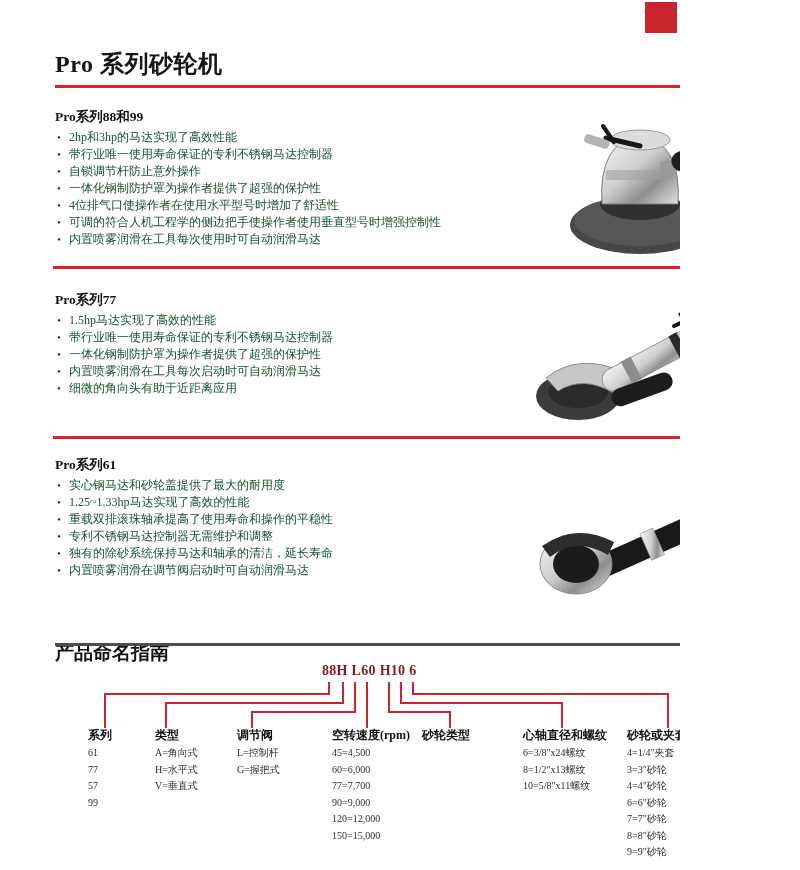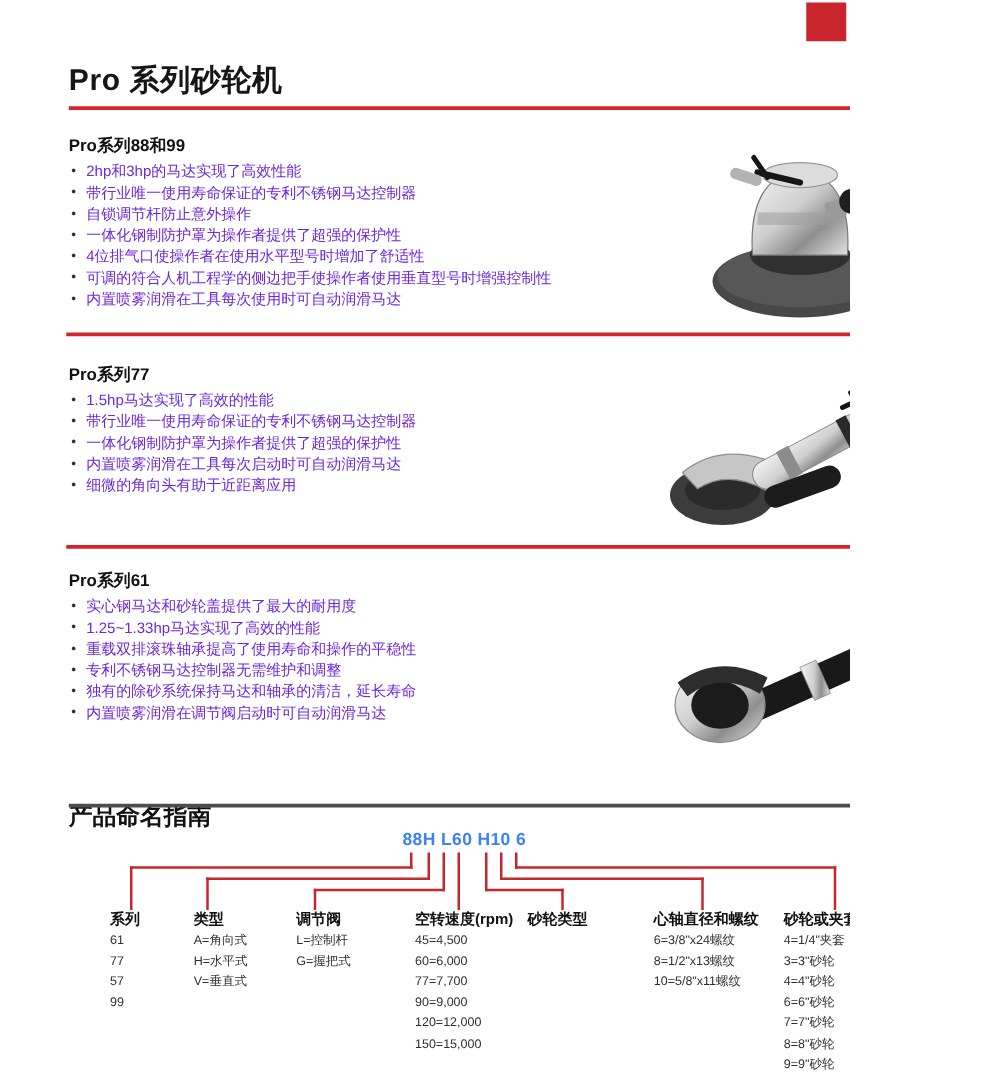--- a/index.html
+++ b/index.html
@@ -1,32 +1,32 @@
 <!DOCTYPE html>
 <html><head>
 <meta charset="utf-8">
 <style>
   html,body{margin:0;padding:0;background:#fff;}
   .page{position:relative;width:680px;height:870px;background:#fff;overflow:hidden;
-        font-family:Liberation Sans, sans-serif;color:#231f20;}
+        font-family:Liberation Serif, serif;color:#231f20;}
   .corner-tab{position:absolute;top:2px;right:3px;width:32px;height:31px;background:#c9252c;}
   .page-title{position:absolute;left:55px;top:48px;margin:0;font-size:24px;font-weight:bold;
               letter-spacing:.5px;color:#161616;}
   .rule{position:absolute;left:55px;width:688px;}
   .rule.red{height:3px;background:#d8232a;}
   .rule.dark{height:3px;background:#4d4d4d;}
   .divider{position:absolute;left:53px;width:694px;height:3px;background:#d8232a;}
   .sec-heading{position:absolute;left:55px;margin:0;font-size:13.5px;font-weight:bold;color:#111;}
   .bullets{position:absolute;left:55px;margin:0;padding:0;list-style:none;width:450px;}
-  .bullets li{font-size:12px;line-height:17px;color:#6d28d9;padding-left:14px;position:relative;}
+  .bullets li{font-size:12px;line-height:17px;color:#14532d;padding-left:14px;position:relative;}
   .bullets li::before{content:"•";position:absolute;left:2px;top:0;font-size:11px;color:#2e2e2e;}
   .photo{position:absolute;}
   
   .code-label{position:absolute;left:322px;top:663px;margin:0;font-size:14px;font-weight:bold;
-              letter-spacing:.3px;color:#3b82f6;}
+              letter-spacing:.3px;color:#7f1d1d;}
   .ln{position:absolute;background:#c9252c;display:block;}
   .col-header{position:absolute;top:727px;margin:0;font-size:12px;font-weight:bold;color:#111;white-space:nowrap;}
   .col-values{position:absolute;top:745px;margin:0;padding:0;list-style:none;}
   .col-values li{font-size:10px;line-height:16.5px;color:#2e2e2e;white-space:nowrap;}
 </style>
 </head>
 <body>
 
 <div class="page">
 

